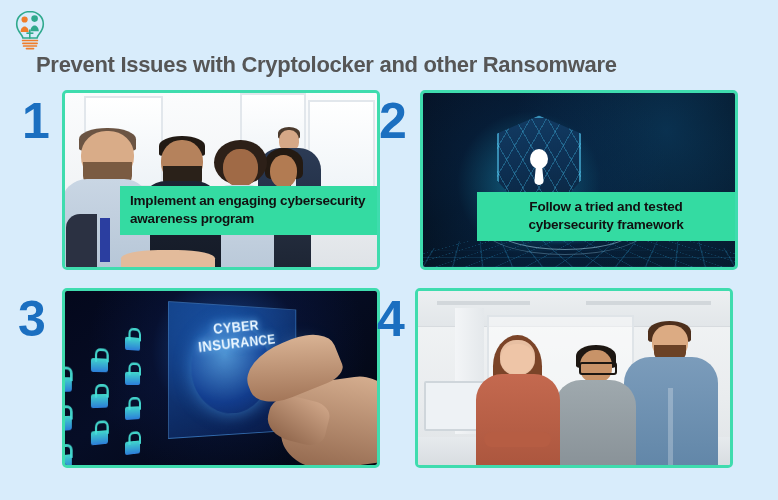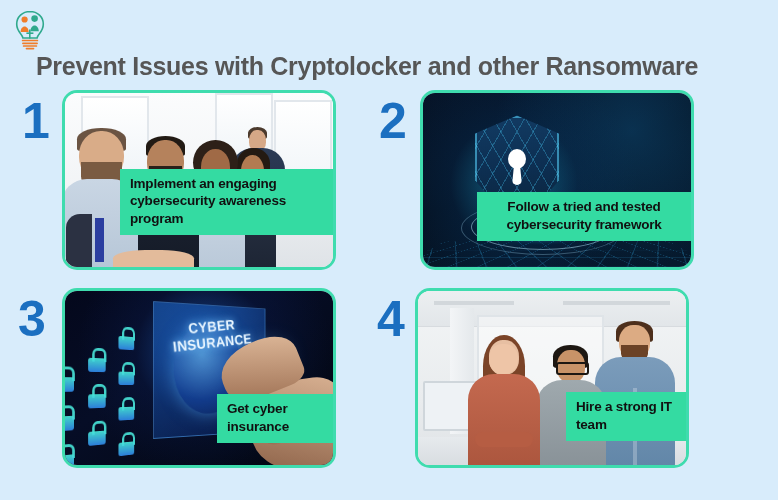--- a/index.html
+++ b/index.html
@@ -23,21 +23,21 @@
     letter-spacing:-.4px;
   }
   .logo-sub{
     font-size:7.5px;font-weight:bold;color:#2fa98d;
     letter-spacing:.1px;margin-top:2px;
   }
 
   
   .page-title{
     position:absolute;left:36px;top:52px;
-    font-size:25px;font-weight:bold;color:#565656;
+    font-size:22px;font-weight:bold;color:#565656;
     letter-spacing:-.3px;white-space:nowrap;
   }
 
   
   .grid{
     position:absolute;left:0;top:90px;width:778px;height:400px;
   }
   .cell{position:absolute;}
   .cell.c1{left:22px;top:0;}
   .cell.c2{left:379px;top:0;}
@@ -45,23 +45,23 @@
   .cell.c4{left:377px;top:198px;}
 
   .num{
     position:absolute;left:0;top:6px;
     font-size:50px;font-weight:bold;color:#1b6fc0;
     line-height:1;letter-spacing:-2px;
   }
 
   .card{
     position:absolute;top:0;
-    width:274px;height:180px;
+    width:318px;height:180px;
     border:3px solid #3fdcae;
-    border-radius:15px;
+    border-radius:5px;
     overflow:hidden;
     box-sizing:border-box;
   }
   .cell.c1 .card{left:40px;}
   .cell.c2 .card{left:41px;}
   .cell.c3 .card{left:44px;}
   .cell.c4 .card{left:38px;}
 
   .photo{position:absolute;inset:0;overflow:hidden;}
 
@@ -489,21 +489,20 @@
             </div>
           </div>
           <div class="spark"></div>
           <div class="finger">
             <div class="f-palm"></div>
             <div class="f-thumb"></div>
             <div class="f-index"></div>
           </div>
         </div>
       </div>
-      <div class="caption cap-c">Get cyber insurance</div>
     </div>
   </div>
 
   <div class="cell c4">
     <div class="num">4</div>
     <div class="card">
       <div class="photo">
         <div class="sc-team">
           <div class="ceil">
               <div class="ceil-beam" style="left:6%;width:30%"></div>
@@ -530,17 +529,16 @@
           <div class="person pw">
             <div class="pr-hair"></div>
               <div class="pr-head"></div>
               <div class="pr-face"></div>
             <div class="pr-body">
                 <div class="pr-arm"></div>
               </div>
           </div>
         </div>
       </div>
-      <div class="caption cap-d">Hire a strong IT team</div>
     </div>
   </div>
 
 </div>
 
 </body></html>

